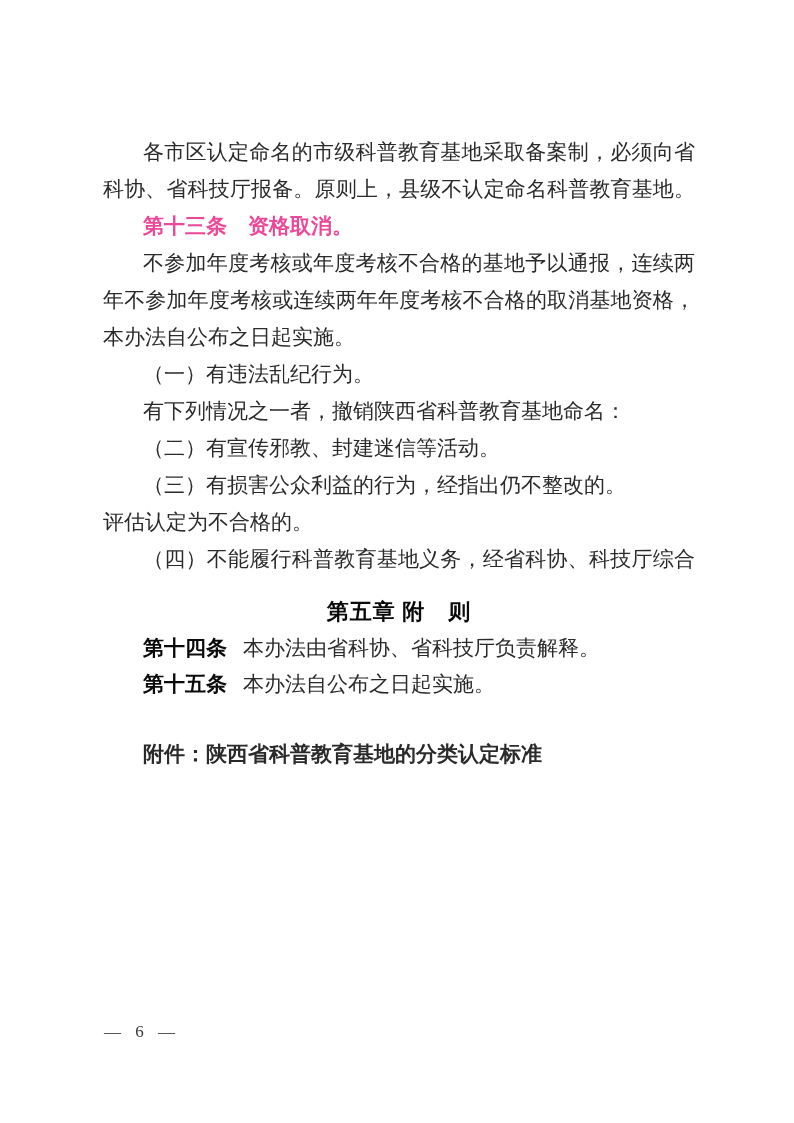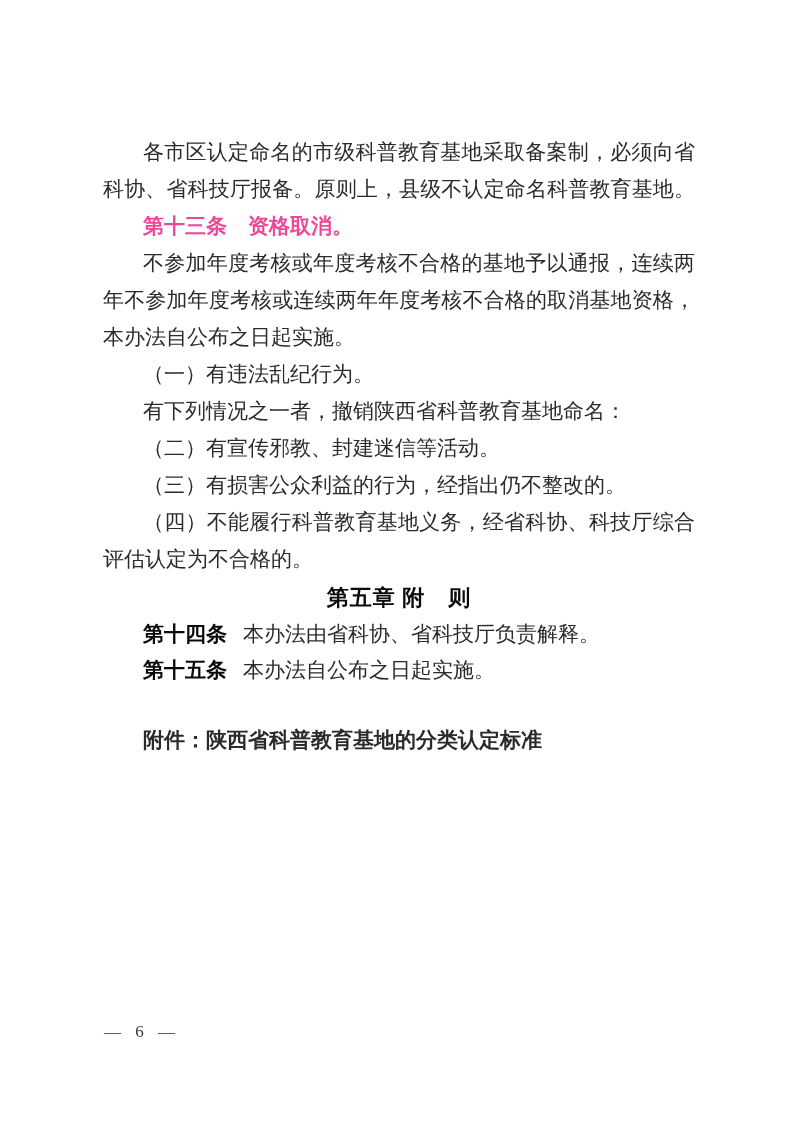--- a/index.html
+++ b/index.html
@@ -22,21 +22,21 @@
     font-size: 21px;
     line-height: 37px;
     color: #2a2a2a;
     text-align: justify;
     font-weight: normal;
   }
   .fill { text-align-last: justify; }
   .indent { text-indent: 40px; }
   .bold { font-weight: bold; color: #ec4899; }
   .chapter-heading {
-    margin-top: 1px;
+    margin-top: 15px;
     font-size: 22px;
     line-height: 37px;
     text-align: center;
     font-weight: bold;
     color: #0a0a0a;
     letter-spacing: 1px;
   }
   .article-line { font-size: 21px; line-height: 36px; color: #2a2a2a; }
   .article-label { font-weight: bold; color: #0a0a0a; margin-right: 16px; }
   .attachment-line { margin-top: 34px; font-weight: bold; }
@@ -60,22 +60,22 @@
     <p class="line indent fill">各市区认定命名的市级科普教育基地采取备案制，必须向省</p>
     <p class="line fill">科协、省科技厅报备。原则上，县级不认定命名科普教育基地。</p>
     <p class="line indent bold">第十三条　资格取消。</p>
     <p class="line indent fill">不参加年度考核或年度考核不合格的基地予以通报，连续两</p>
     <p class="line fill">年不参加年度考核或连续两年年度考核不合格的取消基地资格，</p>
     <p class="line">本办法自公布之日起实施。</p>
     <p class="line indent">（一）有违法乱纪行为。</p>
     <p class="line indent">有下列情况之一者，撤销陕西省科普教育基地命名：</p>
     <p class="line indent">（二）有宣传邪教、封建迷信等活动。</p>
     <p class="line indent">（三）有损害公众利益的行为，经指出仍不整改的。</p>
+    <p class="line">评估认定为不合格的。</p>
     <p class="line indent fill">（四）不能履行科普教育基地义务，经省科协、科技厅综合</p>
-    <p class="line">评估认定为不合格的。</p>
 
     <h2 class="chapter-heading">第五章 附　则</h2>
 
     <p class="article-line indent">
       <span class="article-label">第十四条</span><span>本办法由省科协、省科技厅负责解释。</span>
     </p>
     <p class="article-line indent">
       <span class="article-label">第十五条</span><span>本办法自公布之日起实施。</span>
     </p>
 

